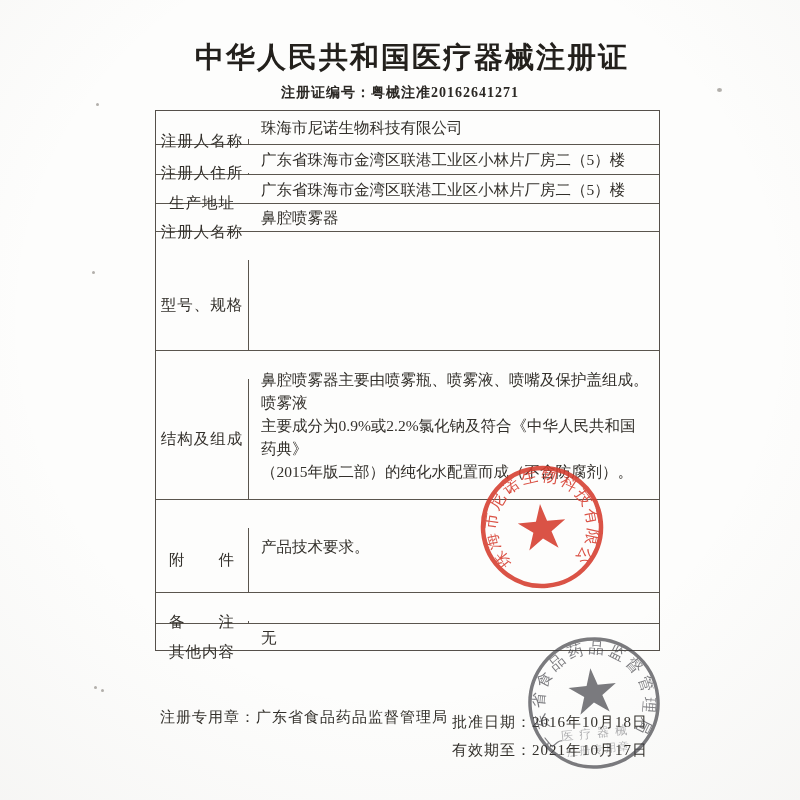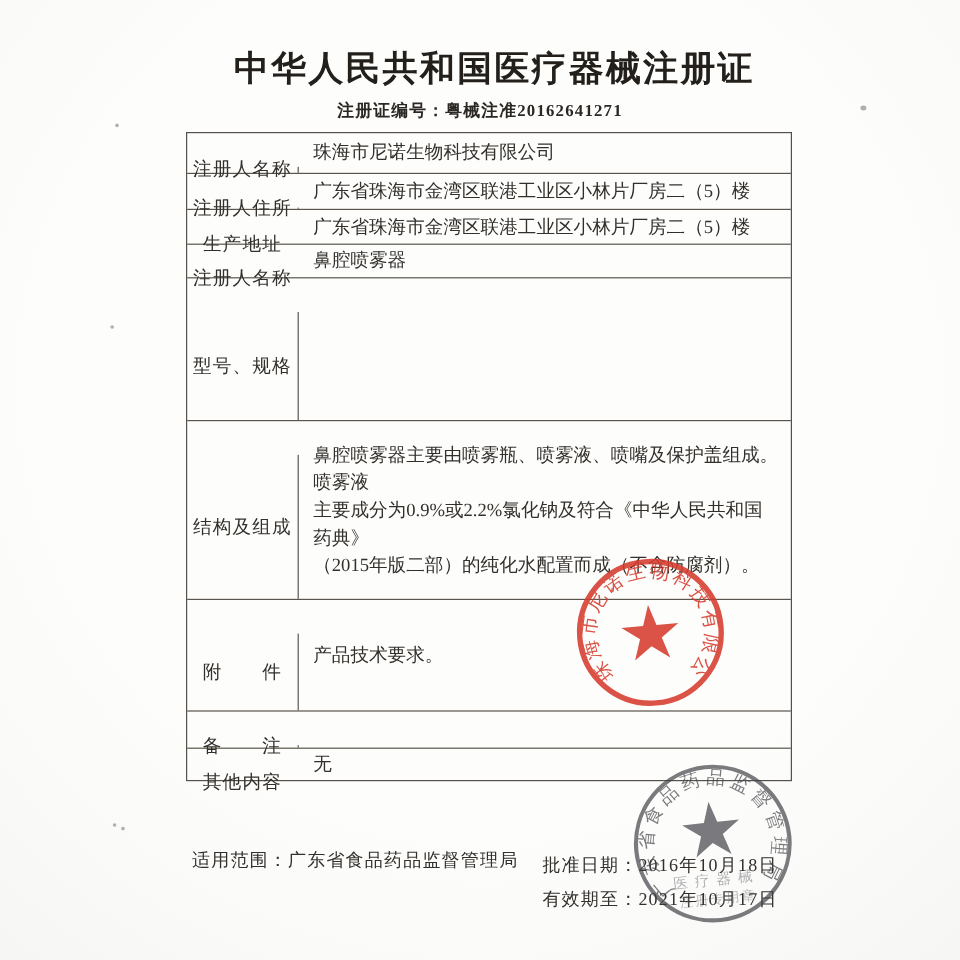--- a/index.html
+++ b/index.html
@@ -93,21 +93,21 @@
       <div class="cell label">备　　注</div>
       <div class="cell value"></div>
     </div>
     <div class="row">
       <div class="cell label">其他内容</div>
       <div class="cell value">无</div>
     </div>
   </div>
 
   <div class="footer">
-    <div class="footer-left"><span>适用范围：</span><span>广东省食品药品监督管理局</span></div>
+    <div class="footer-left"><span>注册专用章：</span><span>广东省食品药品监督管理局</span></div>
     <div class="footer-right">
       <div><span>批准日期：</span><span>2016年10月18日</span></div>
       <div><span>有效期至：</span><span>2021年10月17日</span></div>
     </div>
   </div>
 
   <svg class="seal seal-company" viewBox="-70 -70 140 140">
     <circle r="59" fill="none" stroke-width="4.5" stroke="#d63c2e"></circle>
     <path id="companyArc" d="M -32.5 32.5 A 46 46 0 1 1 32.5 32.5" fill="none"></path>
     <text font-size="16.5" letter-spacing="2" fill="#d63c2e">

